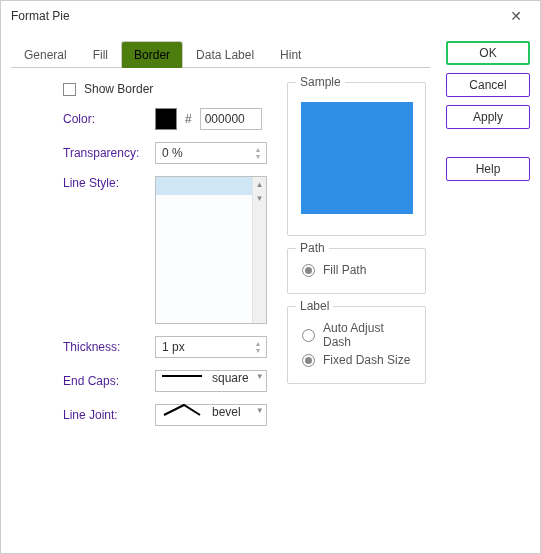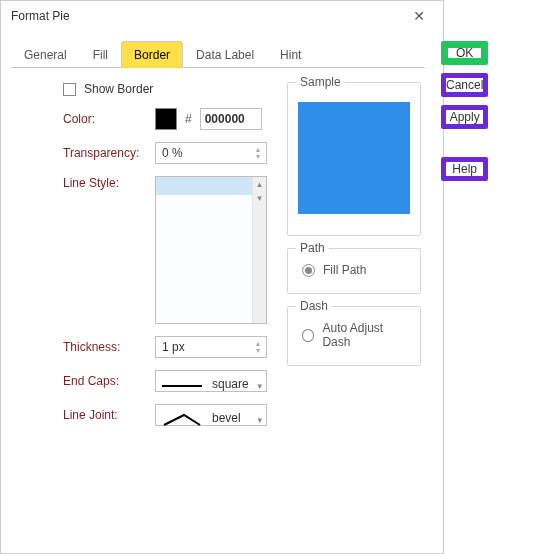--- a/index.html
+++ b/index.html
@@ -1,45 +1,45 @@
 <!DOCTYPE html>
 <html><head>
 <meta charset="utf-8">
 <style>
   * { box-sizing: border-box; font-family: "Segoe UI", Tahoma, sans-serif; font-size: 12px; }
   body { margin: 0; background: #fff; color: #333; }
-  .window { width: 444px; height: 554px; border: 1px solid #ccc; background: #fff; position: relative; }
+  .window { width: 541px; height: 554px; border: 1px solid #ccc; background: #fff; position: relative; }
   .titlebar { height: 30px; display: flex; align-items: center; padding: 0 10px; }
   .title { flex: 1; font-size: 12px; }
   .close-x { font-size: 14px; color: #555; padding: 4px 8px; cursor: default; }
   .body { padding: 6px 10px 10px 10px; display: flex; gap: 16px; }
   .left { flex: 1; }
   .right-buttons { width: 84px; display: flex; flex-direction: column; gap: 8px; padding-top: 4px; }
-  .btn { height: 24px; border: 5px solid #6d28d9; background: #fff; display: flex; align-items: center; justify-content: center; cursor: default; border-radius: 2px; }
-  .btn.primary { border: 7px solid #22c55e; }
+  .btn { height: 24px; border: 1px solid #6d28d9; background: #fff; display: flex; align-items: center; justify-content: center; cursor: default; border-radius: 2px; }
+  .btn.primary { border: 2px solid #22c55e; }
   .tabs { display: flex; border-bottom: 1px solid #c9c9c9; position: relative; margin-top: 4px; }
   .tab { padding: 6px 12px; border: 1px solid transparent; border-bottom: none; margin-bottom: -1px; color: #555; cursor: default; }
-  .tab.active { border-color: #c9c9c9; background: #fde047; border-top-left-radius: 3px; border-top-right-radius: 3px; color: #000; }
+  .tab.active { border-color: #c9c9c9; background: #4d7c0f; border-top-left-radius: 3px; border-top-right-radius: 3px; color: #000; }
   .tab-body { padding: 14px 4px 4px 4px; border: none; display: flex; gap: 14px; }
   .col-left { width: 210px; display: flex; flex-direction: column; gap: 12px; margin-left: 48px; }
   .col-right { flex: 1; display: flex; flex-direction: column; gap: 12px; }
   .row { display: flex; align-items: center; gap: 8px; }
-  .lbl { width: 84px; color: #7f1d1d; }
+  .lbl { width: 84px; color: #4c1d95; }
   .chk { width: 13px; height: 13px; border: 1px solid #888; background: #fff; }
   .swatch { width: 22px; height: 22px; background: #000; border: 1px solid #888; }
   .hash { color: #555; }
-  .txt { height: 22px; border: 1px solid #bfbfbf; padding: 0 4px; display: flex; align-items: center; background: #fff; font-weight: bold; }
+  .txt { height: 22px; border: 1px solid #bfbfbf; padding: 0 4px; display: flex; align-items: center; background: #fff; }
   .txt.num { width: 62px; }
   .spin { width: 112px; height: 22px; border: 1px solid #bfbfbf; display: flex; align-items: center; padding: 0 6px; background: #fff; position: relative; }
   .spin .arrows { position: absolute; right: 2px; top: 0; bottom: 0; width: 12px; display: flex; flex-direction: column; justify-content: center; color: #aaa; font-size: 8px; line-height: 7px; text-align: center; }
   .listbox { width: 112px; height: 148px; border: 1px solid #bfbfbf; background: #fcfdfe; display: flex; flex-direction: column; position: relative; }
   .listbox .item-sel { height: 18px; background: #cfe6f7; }
   .listbox .scroll { position: absolute; right: 0; top: 0; bottom: 0; width: 14px; background: #f0f0f0; border-left: 1px solid #e3e3e3; }
   .listbox .scroll .arr { height: 14px; display: flex; align-items: center; justify-content: center; color: #888; font-size: 9px; }
-  .combo { width: 112px; height: 22px; border: 1px solid #bfbfbf; display: flex; align-items: flex-end; padding: 0 6px; background: #fff; position: relative; gap: 6px; }
+  .combo { width: 112px; height: 22px; border: 1px solid #bfbfbf; display: flex; align-items: flex-start; padding: 0 6px; background: #fff; position: relative; gap: 6px; }
   .combo .dd { position: absolute; right: 4px; color: #888; font-size: 9px; }
   .combo .glyph { width: 44px; height: 10px; display: flex; align-items: center; }
   .line-sample { width: 40px; height: 2px; background: #000; }
   .bevel-glyph svg { display: block; }
   .group { border: 1px solid #d5d5d5; border-radius: 2px; padding: 10px 10px 12px 10px; position: relative; }
   .group-title { position: absolute; top: -8px; left: 8px; background: #fff; padding: 0 4px; color: #555; }
   .sample-box { height: 130px; display: flex; align-items: center; justify-content: center; }
   .sample-swatch { width: 112px; height: 112px; background: #2f8fe6; }
   .radio { width: 13px; height: 13px; border: 1px solid #888; border-radius: 50%; display: inline-flex; align-items: center; justify-content: center; }
   .radio .dot { width: 7px; height: 7px; background: #888; border-radius: 50%; }
@@ -144,24 +144,30 @@
             <span class="group-title">Path</span>
             <div class="radio-row">
               <span class="radio">
                   <span class="dot"></span>
                 </span>
               <span>Fill Path</span>
             </div>
           </div>
 
           <div class="group">
-            <span class="group-title">Dash</span>
+            <span class="group-title">Label</span>
             <div class="radio-row">
               <span class="radio"></span>
               <span>Auto Adjust Dash</span>
+            </div>
+            <div class="radio-row">
+              <span class="radio">
+                  <span class="dot"></span>
+                </span>
+              <span>Fixed Dash Size</span>
             </div>
           </div>
         </div>
       </div>
     </div>
 
     <div class="right-buttons">
       <div class="btn primary">
           <span>OK</span>
         </div>

